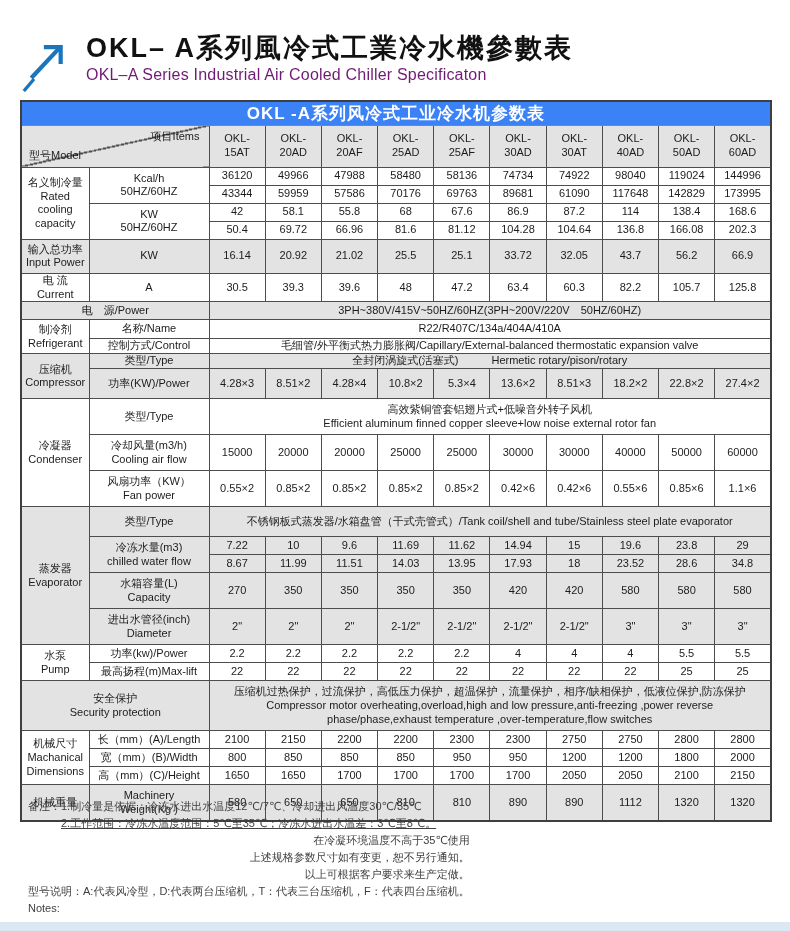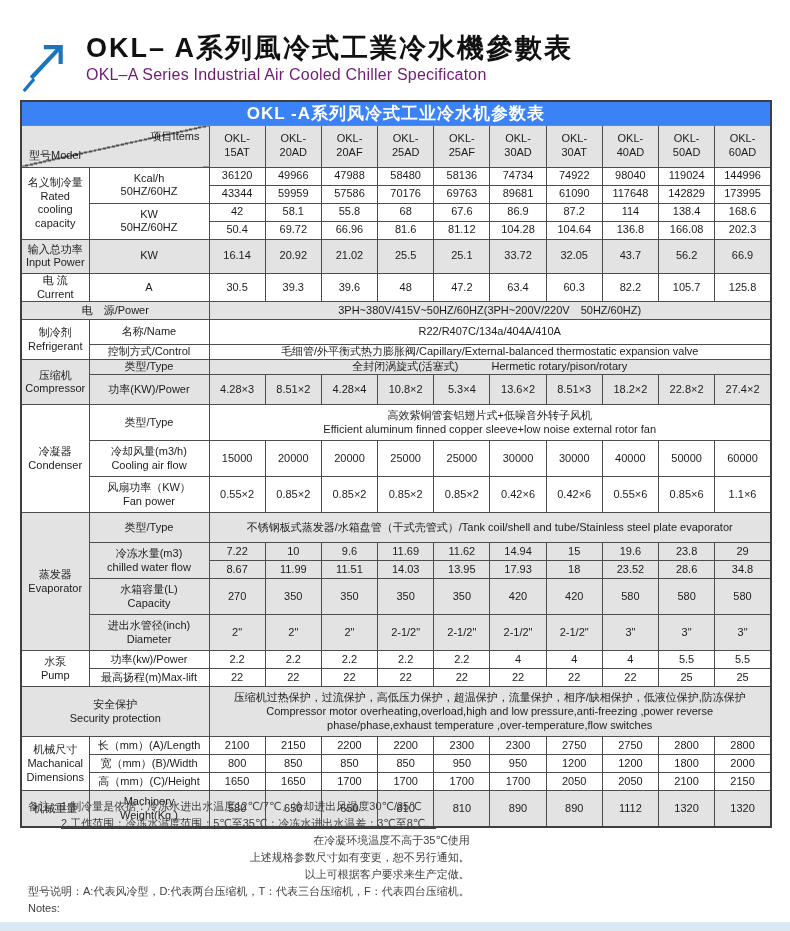--- a/index.html
+++ b/index.html
@@ -191,21 +191,21 @@
         <td>82.2</td>
         <td>105.7</td>
         <td>125.8</td>
       </tr>
 
   <tr class="shade sec" style="height:18px">
     <td colspan="2" class="lbl">电　源/Power</td>
     <td colspan="10" class="wide">3PH~380V/415V~50HZ/60HZ(3PH~200V/220V　50HZ/60HZ)</td>
   </tr>
 
-  <tr class="white sec" style="height:25px">
+  <tr class="white sec" style="height:19px">
     <td rowspan="2" class="lbl">制冷剂
 Refrigerant</td>
     <td class="lbl">名称/Name</td>
     <td colspan="10" class="wide">R22/R407C/134a/404A/410A</td>
   </tr>
   <tr class="white" style="height:15px">
     <td class="lbl">控制方式/Control</td>
     <td colspan="10" class="wide">毛细管/外平衡式热力膨胀阀/Capillary/External-balanced thermostatic expansion valve</td>
   </tr>
 

